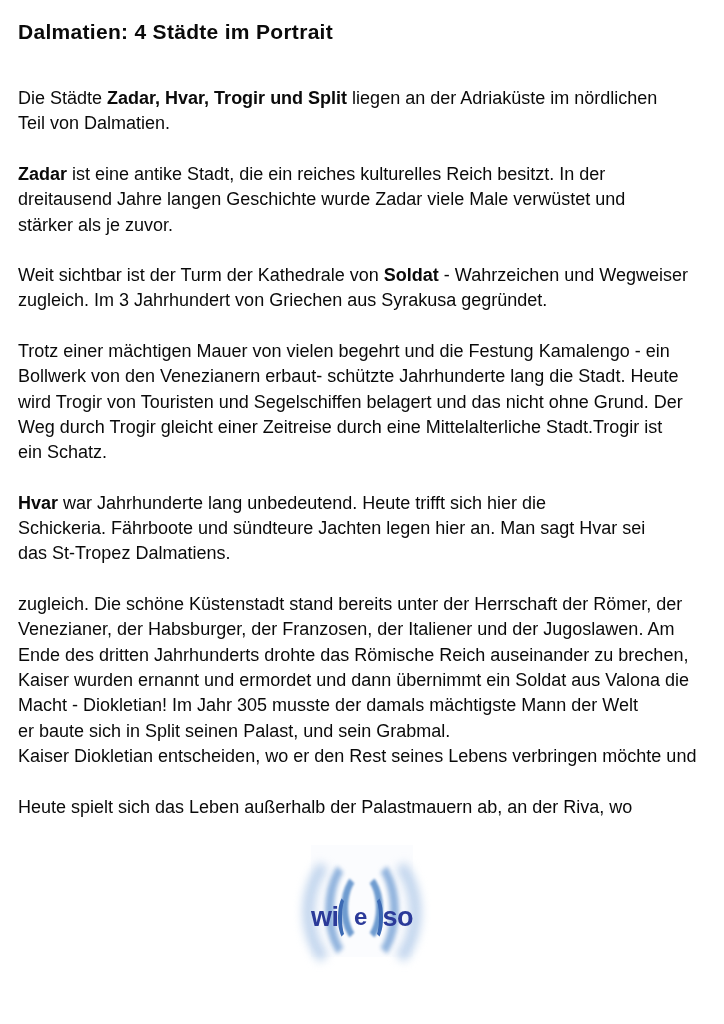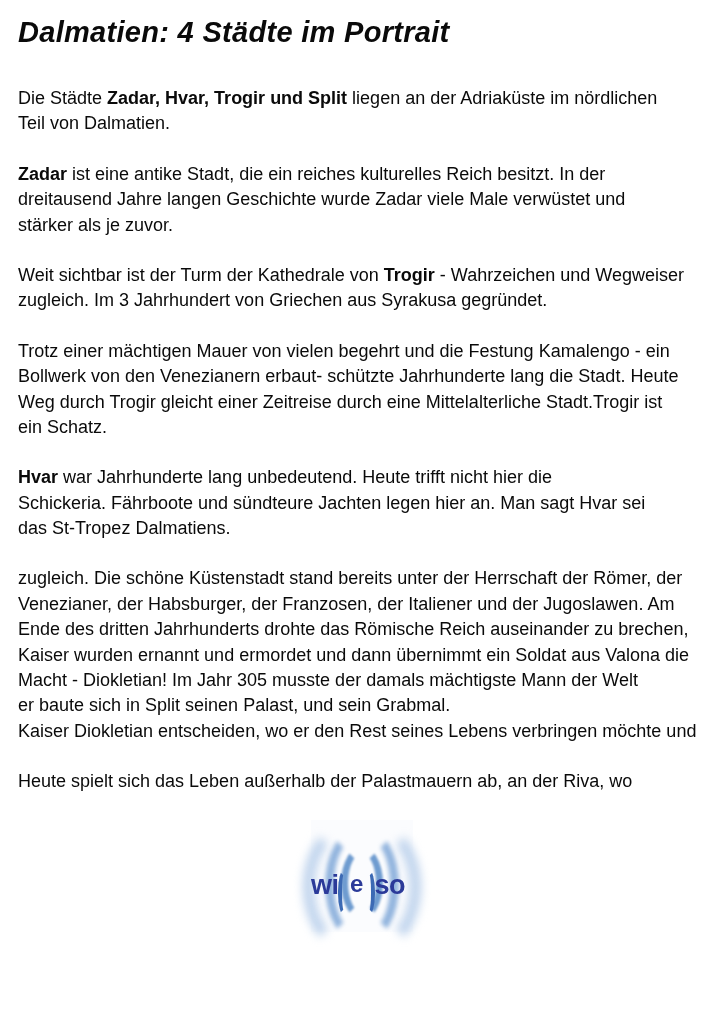--- a/index.html
+++ b/index.html
@@ -11,27 +11,26 @@
     width: 724px;
     height: 1024px;
     overflow: hidden;
     font-family: "Liberation Sans", "DejaVu Sans", sans-serif;
     color: #0a0a0a;
   }
   .doc {
     padding: 14px 18px 0 18px;
   }
   .title {
-    font-size: 29px;
+    font-size: 21px;
     font-weight: bold;
     line-height: 36px;
     margin: 0 0 36px 0;
     letter-spacing: 0.3px;
     white-space: nowrap;
-    font-style: italic;
   }
   .para {
     margin: 0 0 25px 0;
   }
   .line {
     font-size: 18px;
     line-height: 25.4px;
     height: 25.4px;
     white-space: pre;
   }
@@ -57,24 +56,25 @@
     border-radius: 50%;
   }
   .arc.o-l { left: -8px;  top: 0px;  width: 78px; height: 112px; border-width: 11px; filter: blur(5px); }
   .arc.o-r { right: -8px; top: 0px;  width: 78px; height: 112px; border-width: 11px; filter: blur(5px); }
   .arc.a-l { left: 14px;  top: 9px;  width: 46px; height: 94px;  border-width: 9px;  filter: blur(2px); }
   .arc.a-r { right: 14px; top: 9px;  width: 46px; height: 94px;  border-width: 9px;  filter: blur(2px); }
   .arc.b-l { left: 30px;  top: 25px; width: 32px; height: 62px;  border-width: 7px;  filter: blur(1px); }
   .arc.b-r { right: 30px; top: 25px; width: 32px; height: 62px;  border-width: 7px;  filter: blur(1px); }
   .logo-word {
     position: absolute;
-    left: 0; right: 8px;
+    left: 0; right: 0;
     top: 50px;
     display: flex;
     justify-content: center;
+    align-items: center;
     font-weight: bold;
     font-size: 27px;
     letter-spacing: -0.5px;
   }
   .paren {
     width: 11px;
     height: 37px;
     border-style: solid;
     border-color: transparent;
     border-radius: 50%;
@@ -98,31 +98,32 @@
       <div class="para">
         <div class="line"><span>Die Städte </span><span class="b">Zadar, Hvar, Trogir und Split</span><span> liegen an der Adriaküste im nördlichen</span></div>
         <div class="line"><span>Teil von Dalmatien.</span></div>
       </div>
       <div class="para">
         <div class="line"><span class="b">Zadar</span><span> ist eine antike Stadt, die ein reiches kulturelles Reich besitzt. In der</span></div>
         <div class="line"><span>dreitausend Jahre langen Geschichte wurde Zadar viele Male verwüstet und</span></div>
         <div class="line"><span>stärker als je zuvor.</span></div>
       </div>
       <div class="para">
-        <div class="line"><span>Weit sichtbar ist der Turm der Kathedrale von </span><span class="b">Trogir</span><span> - Wahrzeichen und Wegweiser</span></div>
+        <div class="line"><span>Weit sichtbar ist der Turm der Kathedrale von </span><span class="b">Soldat</span><span> - Wahrzeichen und Wegweiser</span></div>
         <div class="line"><span>zugleich. Im 3 Jahrhundert von Griechen aus Syrakusa gegründet.</span></div>
       </div>
       <div class="para">
         <div class="line"><span>Trotz einer mächtigen Mauer von vielen begehrt und die Festung Kamalengo - ein</span></div>
         <div class="line"><span>Bollwerk von den Venezianern erbaut- schützte Jahrhunderte lang die Stadt. Heute</span></div>
+        <div class="line"><span>wird Trogir von Touristen und Segelschiffen belagert und das nicht ohne Grund. Der</span></div>
         <div class="line"><span>Weg durch Trogir gleicht einer Zeitreise durch eine Mittelalterliche Stadt.Trogir ist</span></div>
         <div class="line"><span>ein Schatz.</span></div>
       </div>
       <div class="para">
-        <div class="line"><span class="b">Hvar</span><span> war Jahrhunderte lang unbedeutend. Heute trifft nicht hier die</span></div>
+        <div class="line"><span class="b">Hvar</span><span> war Jahrhunderte lang unbedeutend. Heute trifft sich hier die</span></div>
         <div class="line"><span>Schickeria. Fährboote und sündteure Jachten legen hier an. Man sagt Hvar sei</span></div>
         <div class="line"><span>das St-Tropez Dalmatiens.</span></div>
       </div>
       <div class="para">
         <div class="line"><span>zugleich. Die schöne Küstenstadt stand bereits unter der Herrschaft der Römer, der</span></div>
         <div class="line"><span>Venezianer, der Habsburger, der Franzosen, der Italiener und der Jugoslawen. Am</span></div>
         <div class="line"><span>Ende des dritten Jahrhunderts drohte das Römische Reich auseinander zu brechen,</span></div>
         <div class="line"><span>Kaiser wurden ernannt und ermordet und dann übernimmt ein Soldat aus Valona die</span></div>
         <div class="line"><span>Macht - Diokletian! Im Jahr 305 musste der damals mächtigste Mann der Welt</span></div>
         <div class="line"><span>er baute sich in Split seinen Palast, und sein Grabmal.</span></div>

